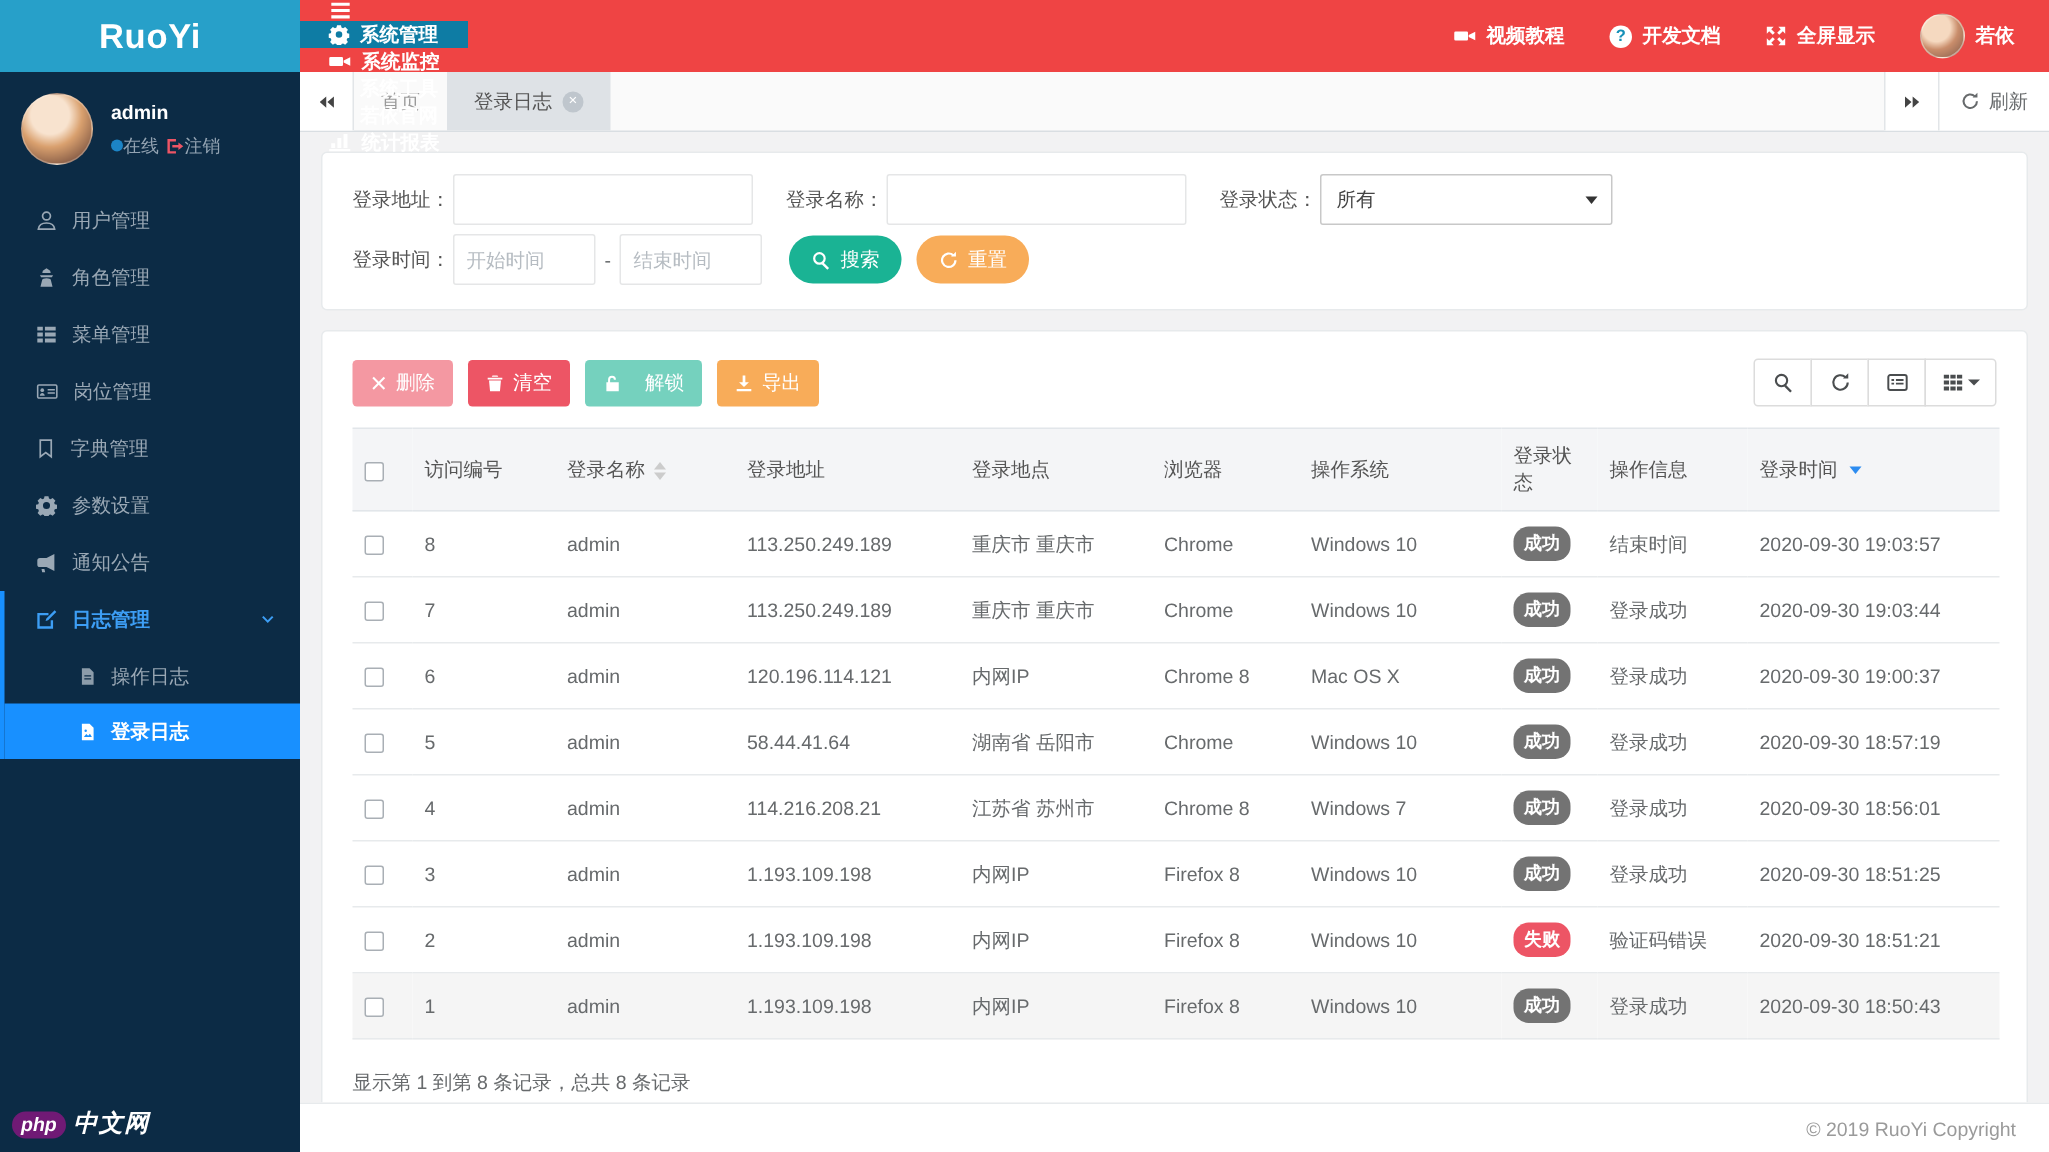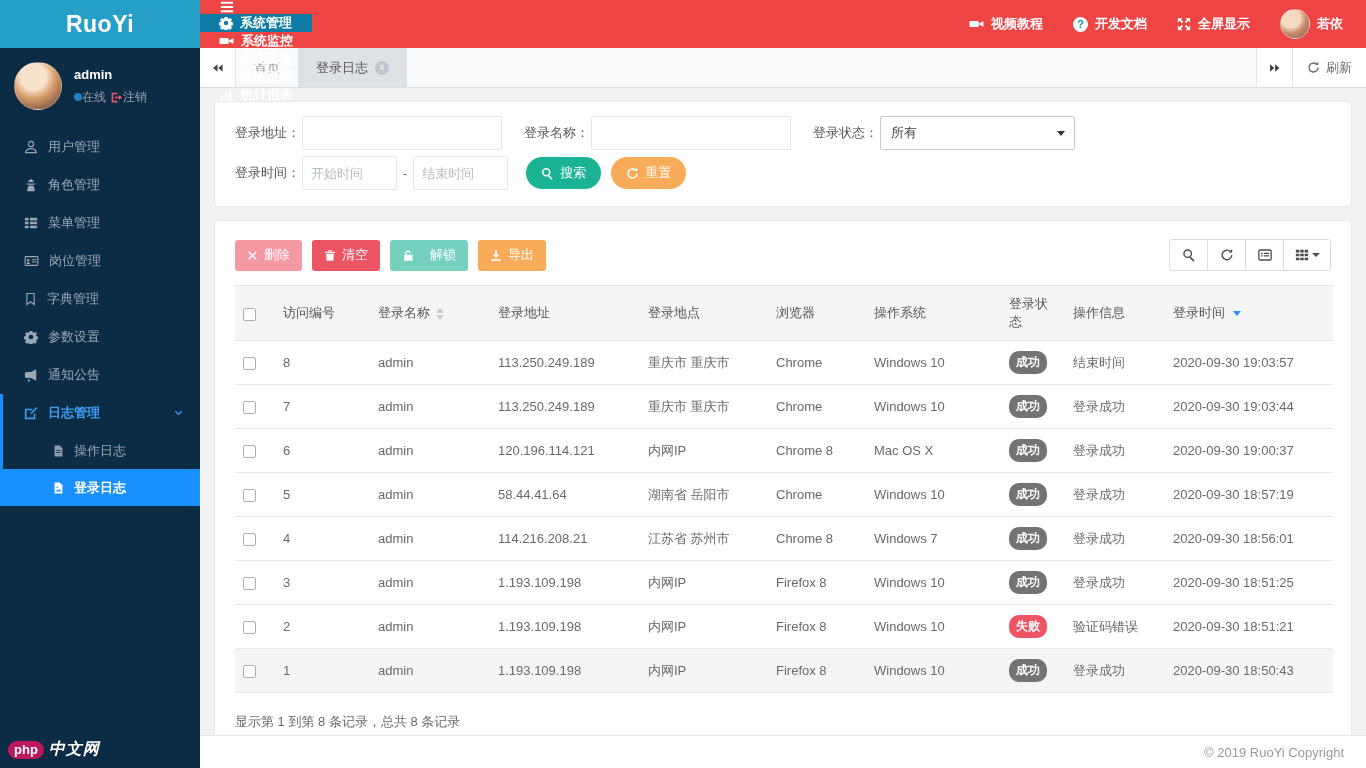--- a/index.html
+++ b/index.html
@@ -27,21 +27,21 @@
   .dot-online { width:8px; height:8px; border-radius:50%; background:#1c84c6; }
   .menu { list-style:none; }
   .menu-item { display:flex; align-items:center; gap:10px; height:38px; padding-left:24px; color:#9aa8b5; cursor:pointer; }
   .menu-item svg { flex:none; }
   .menu-group { border-left:3px solid #1890ff; }
   .menu-group .parent { color:#3d9ef5; font-weight:bold; padding-left:21px; position:relative; }
   .parent .chev { position:absolute; right:16px; }
   .submenu-item { display:flex; align-items:center; gap:9px; height:37px; padding-left:49px; color:#9aa8b5; cursor:pointer; }
   .submenu-item.active { background:#1890ff; color:#fff; font-weight:bold; }
   .watermark { position:absolute; left:8px; bottom:8px; display:flex; align-items:center; gap:5px; }
-  .wm-badge { background:#be185d; color:#fff; font-weight:bold; font-size:13px; border-radius:9px; padding:1px 6px 2px; }
+  .wm-badge { background:#701a75; color:#fff; font-style:italic; font-weight:bold; font-size:13px; border-radius:9px; padding:1px 6px 2px; }
   .wm-text { color:#fff; font-weight:bold; font-style:italic; font-size:16px; letter-spacing:1px; }
 
   
   #main { position:absolute; left:200px; top:48px; right:0; bottom:0; display:flex; flex-direction:column; }
 
   
   .tabbar { height:40px; background:#fafafa; border-bottom:1px solid #d9dee2; display:flex; align-items:stretch; flex:none; }
   .tab-ctl { width:36px; display:flex; align-items:center; justify-content:center; color:#444; cursor:pointer; background:#fff; }
   .tab-ctl.l { border-right:1px solid #e2e5e8; }
   .tab-ctl.r { border-left:1px solid #e2e5e8; }

